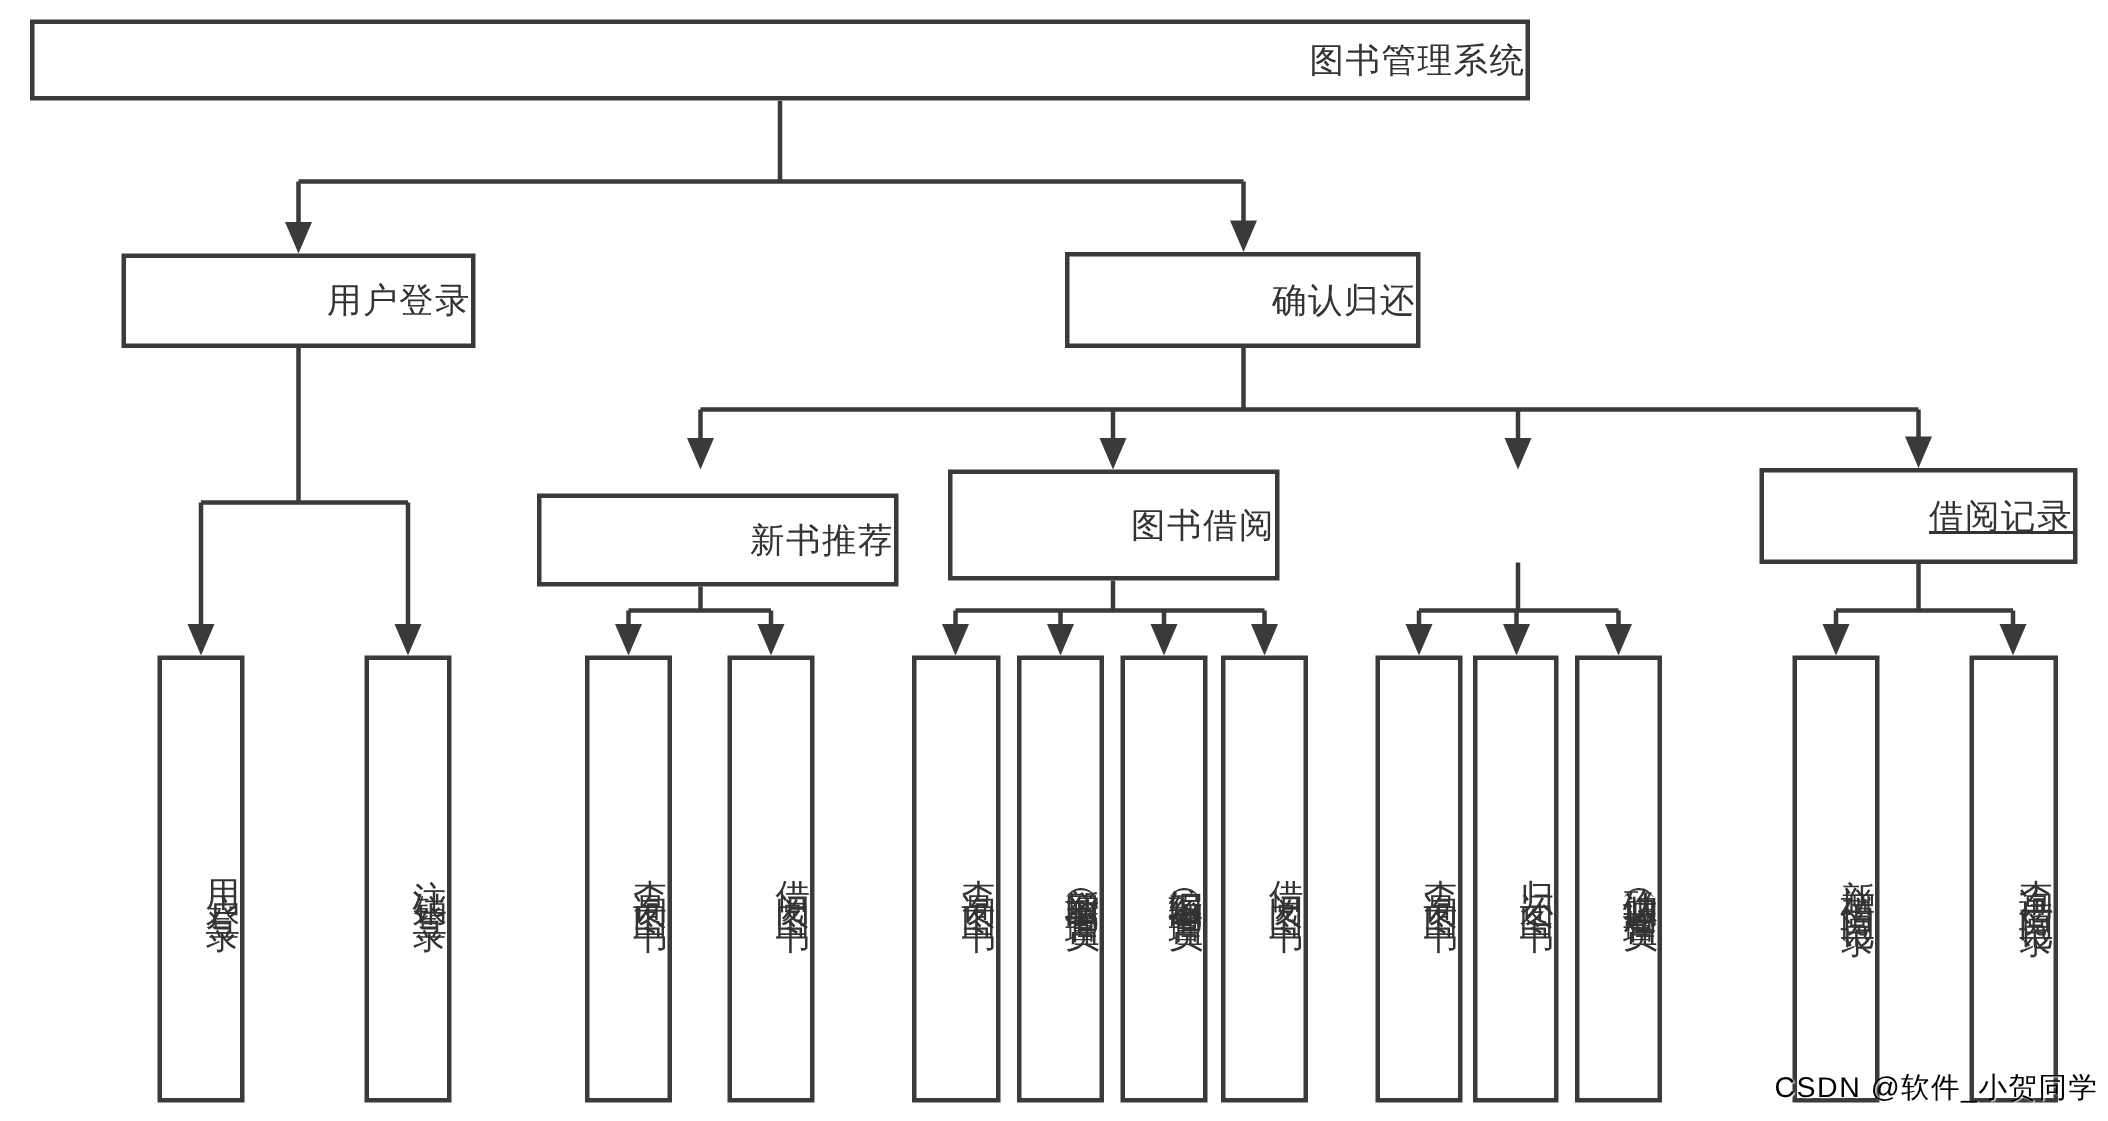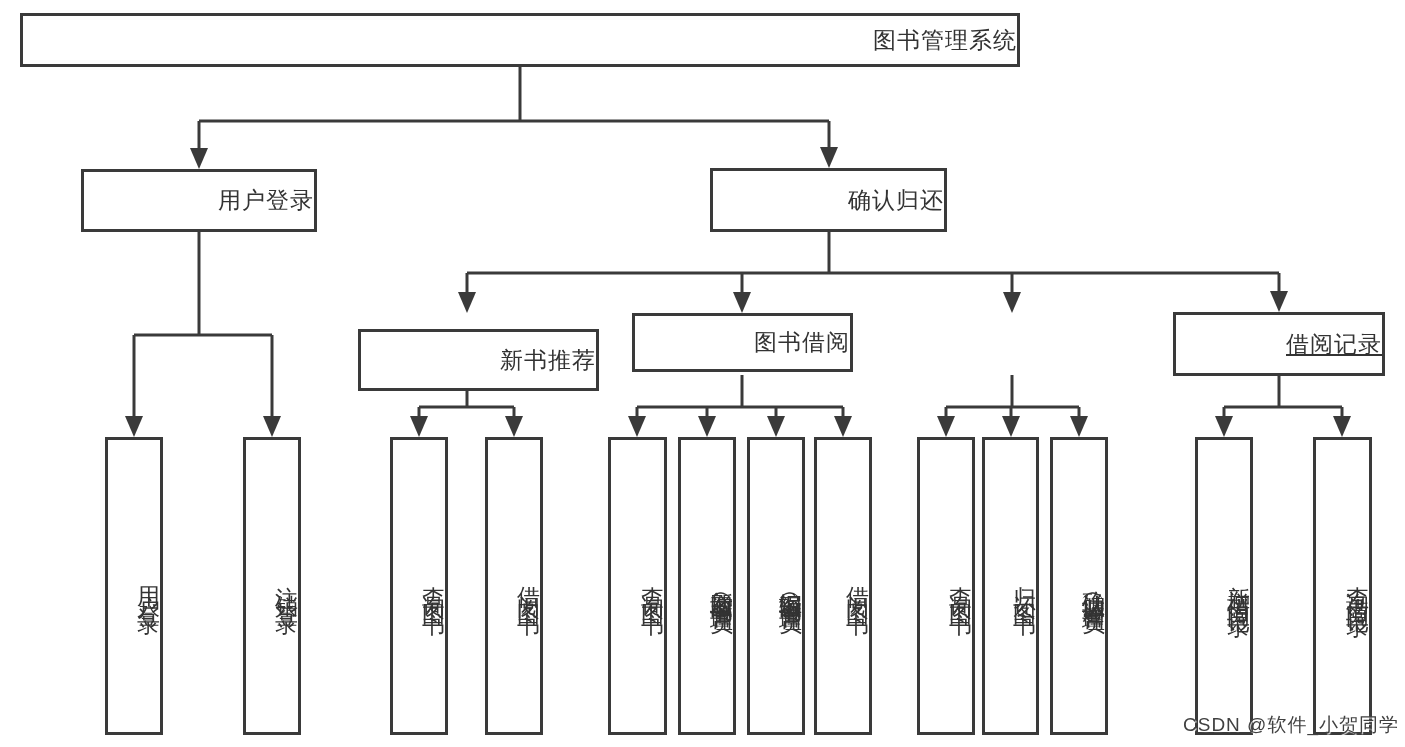--- a/index.html
+++ b/index.html
@@ -30,21 +30,21 @@
     letter-spacing:9px;
     line-height:1;
   }
   .leaf .v.medium { letter-spacing:6px; }
   .leaf .v.tight  { letter-spacing:3px; }
   .watermark {
     position:absolute;
     left:1183px; top:712px;
     font-size:19px;
     letter-spacing:1px;
-    color:#404040;
+    color:#000000;
     text-shadow:1px 1px 1px rgba(255,255,255,0.9);
     white-space:nowrap;
     z-index:5;
   }
 </style>
 </head>
 <body>
 
 <div class="canvas">
 
@@ -121,21 +121,21 @@
   <div class="box" style="left:81px; top:169px; width:236px; height:63px;">
     <span class="h-label">用户登录</span>
   </div>
   <div class="box" style="left:710px; top:168px; width:237px; height:64px;">
     <span class="h-label">确认归还</span>
   </div>
 
   <div class="box" style="left:358px; top:313px; width:241px; height:62px;margin-top:16px;">
     <span class="h-label">新书推荐</span>
   </div>
-  <div class="box" style="left:632px; top:313px; width:221px; height:59px;">
+  <div class="box" style="left:632px; top:313px; width:221px; height:74px;">
     <span class="h-label">图书借阅</span>
   </div>
   <div class="box" style="left:1173px; top:312px; width:212px; height:64px;text-decoration:underline;">
     <span class="h-label">借阅记录</span>
   </div>
 
   <div class="box leaf" style="left:105px; top:437px; width:58px; height:298px;">
     <span class="v">用户登录</span>
   </div>
   <div class="box leaf" style="left:243px; top:437px; width:58px; height:298px;">

